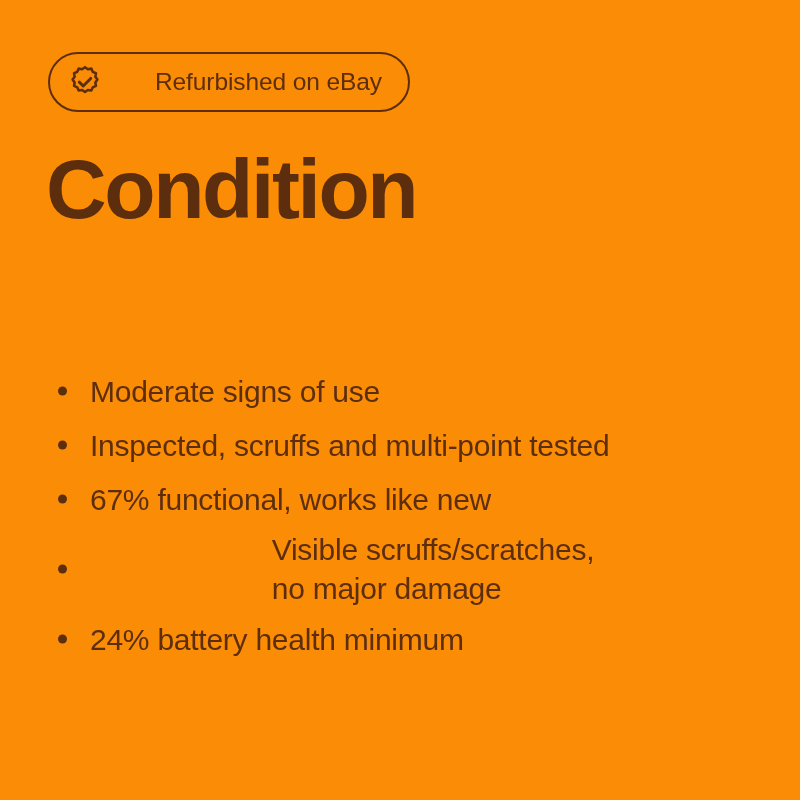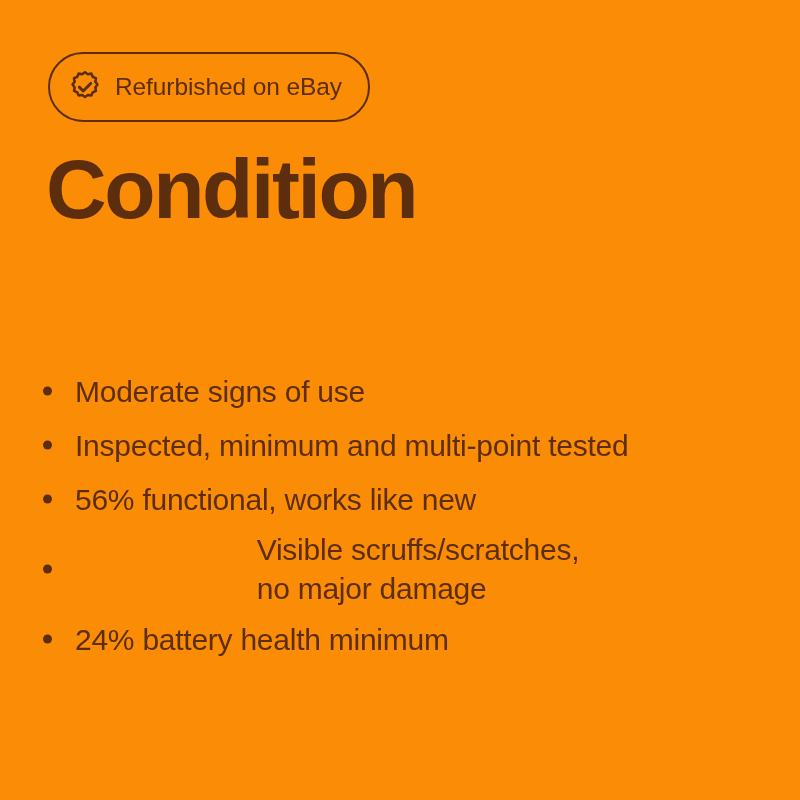--- a/index.html
+++ b/index.html
@@ -19,28 +19,29 @@
     height: 800px;
     background: #FB8C05;
     box-sizing: border-box;
   }
 
   
   .badge-pill {
     position: absolute;
     left: 48px;
     top: 52px;
-    height: 70px;
+    height: 60px;
     box-sizing: border-box;
     display: flex;
     align-items: center;
     padding: 0 26px 0 18px;
     border: 2px solid #5C2E0D;
     border-radius: 999px;
     background: transparent;
+    gap: 40px;
   }
   .badge-icon {
     width: 34px;
     height: 34px;
     flex: 0 0 34px;
     display: block;
     margin-right: 13px;
   }
   .badge-icon svg { display: block; width: 34px; height: 34px; }
   .badge-text {
@@ -62,21 +63,21 @@
     line-height: 75px;
     font-weight: 800;
     letter-spacing: -2.4px;
     margin: 0;
   }
   .headline-line { display: block; white-space: nowrap; }
 
   
   .feature-list {
     position: absolute;
-    left: 41px;
+    left: 56px;
     top: 364px;
     width: 720px;
     margin: 0;
     padding: 0;
     list-style: none;
   }
   .feature-item {
     position: relative;
     display: flex;
     align-items: center;
@@ -122,25 +123,25 @@
     <span class="headline-line">Condition</span>
   </h1>
 
   <ul class="feature-list">
     <li class="feature-item">
       <span class="feature-marker"></span>
       <span class="feature-text">Moderate signs of use</span>
     </li>
     <li class="feature-item">
       <span class="feature-marker"></span>
-      <span class="feature-text">Inspected, minimum and multi-point tested</span>
+      <span class="feature-text">Inspected, scruffs and multi-point tested</span>
     </li>
     <li class="feature-item">
       <span class="feature-marker"></span>
-      <span class="feature-text">56% functional, works like new</span>
+      <span class="feature-text">67% functional, works like new</span>
     </li>
     <li class="feature-item two-line">
       <span class="feature-marker"></span>
       <span class="feature-text">Visible scruffs/scratches,
 no major damage</span>
     </li>
     <li class="feature-item">
       <span class="feature-marker"></span>
       <span class="feature-text">24% battery health minimum</span>
     </li>

